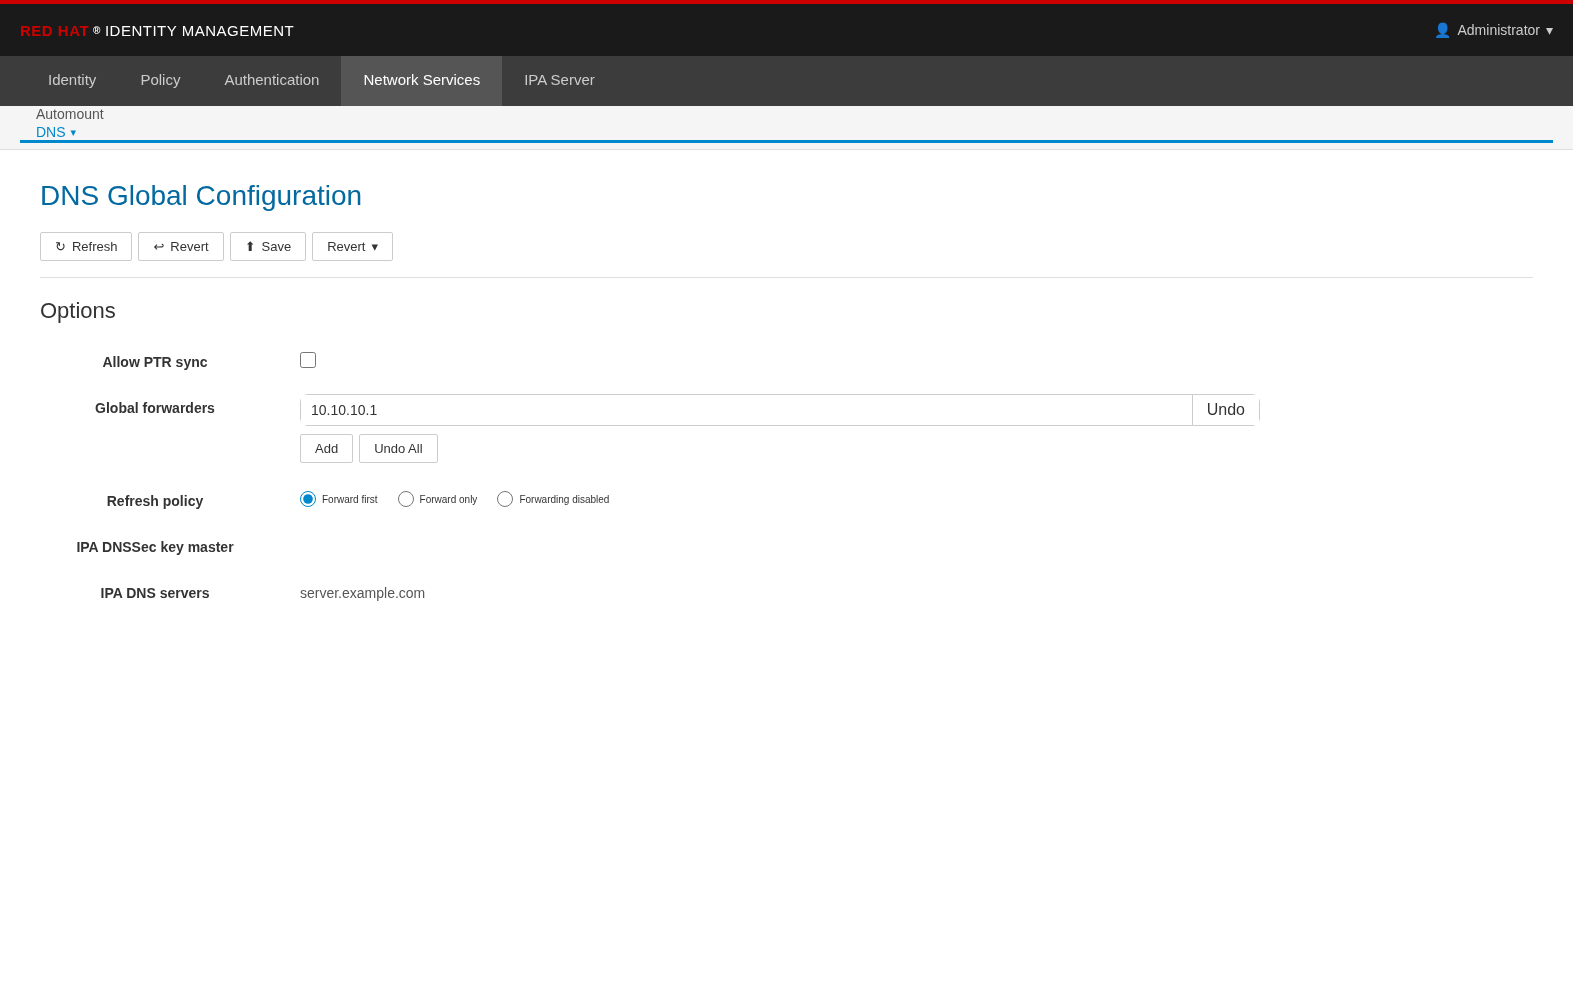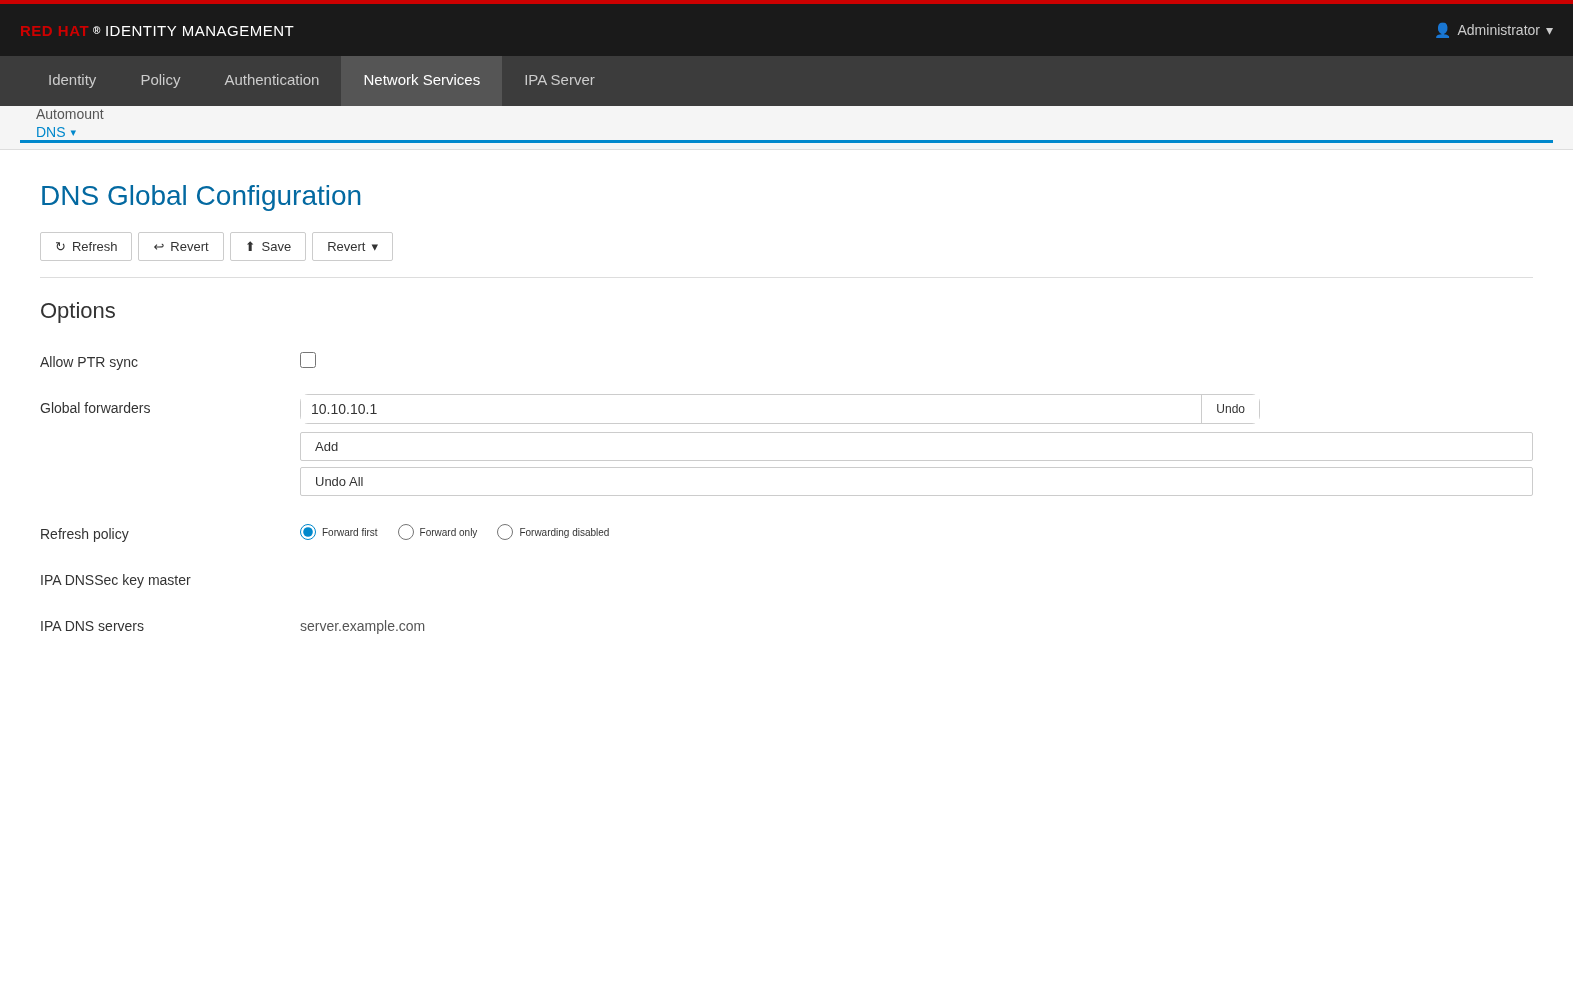--- a/index.html
+++ b/index.html
@@ -143,26 +143,26 @@
     }
 
     
     .form-row {
       display: flex;
       align-items: flex-start;
       margin-bottom: 24px;
     }
     .form-label {
       width: 260px;
-      text-align: left;
+      text-align: center;
       padding-right: 30px;
       padding-top: 6px;
       font-size: 14px;
       color: #333;
-      font-weight: 400;
+      font-weight: 700;
       flex-shrink: 0;
     }
     .form-control {
       flex: 1;
     }
 
     
     .checkbox-wrap {
       display: flex;
       align-items: center;
@@ -189,29 +189,28 @@
       padding: 6px 10px;
       font-size: 14px;
       color: #333;
     }
     .input-with-undo .undo-btn {
       border: none;
       border-left: 1px solid #ccc;
       background: #fff;
       padding: 6px 14px;
       cursor: pointer;
-      font-size: 12px;
+      font-size: 16px;
       color: #333;
     }
 
     .sub-buttons {
       display: flex;
       gap: 6px;
       margin-top: 8px;
-      flex-direction: column;
     }
 
     
     .radio-group {
       display: flex;
       align-items: center;
       gap: 20px;
       padding-top: 4px;
       flex-wrap: wrap;
     }

